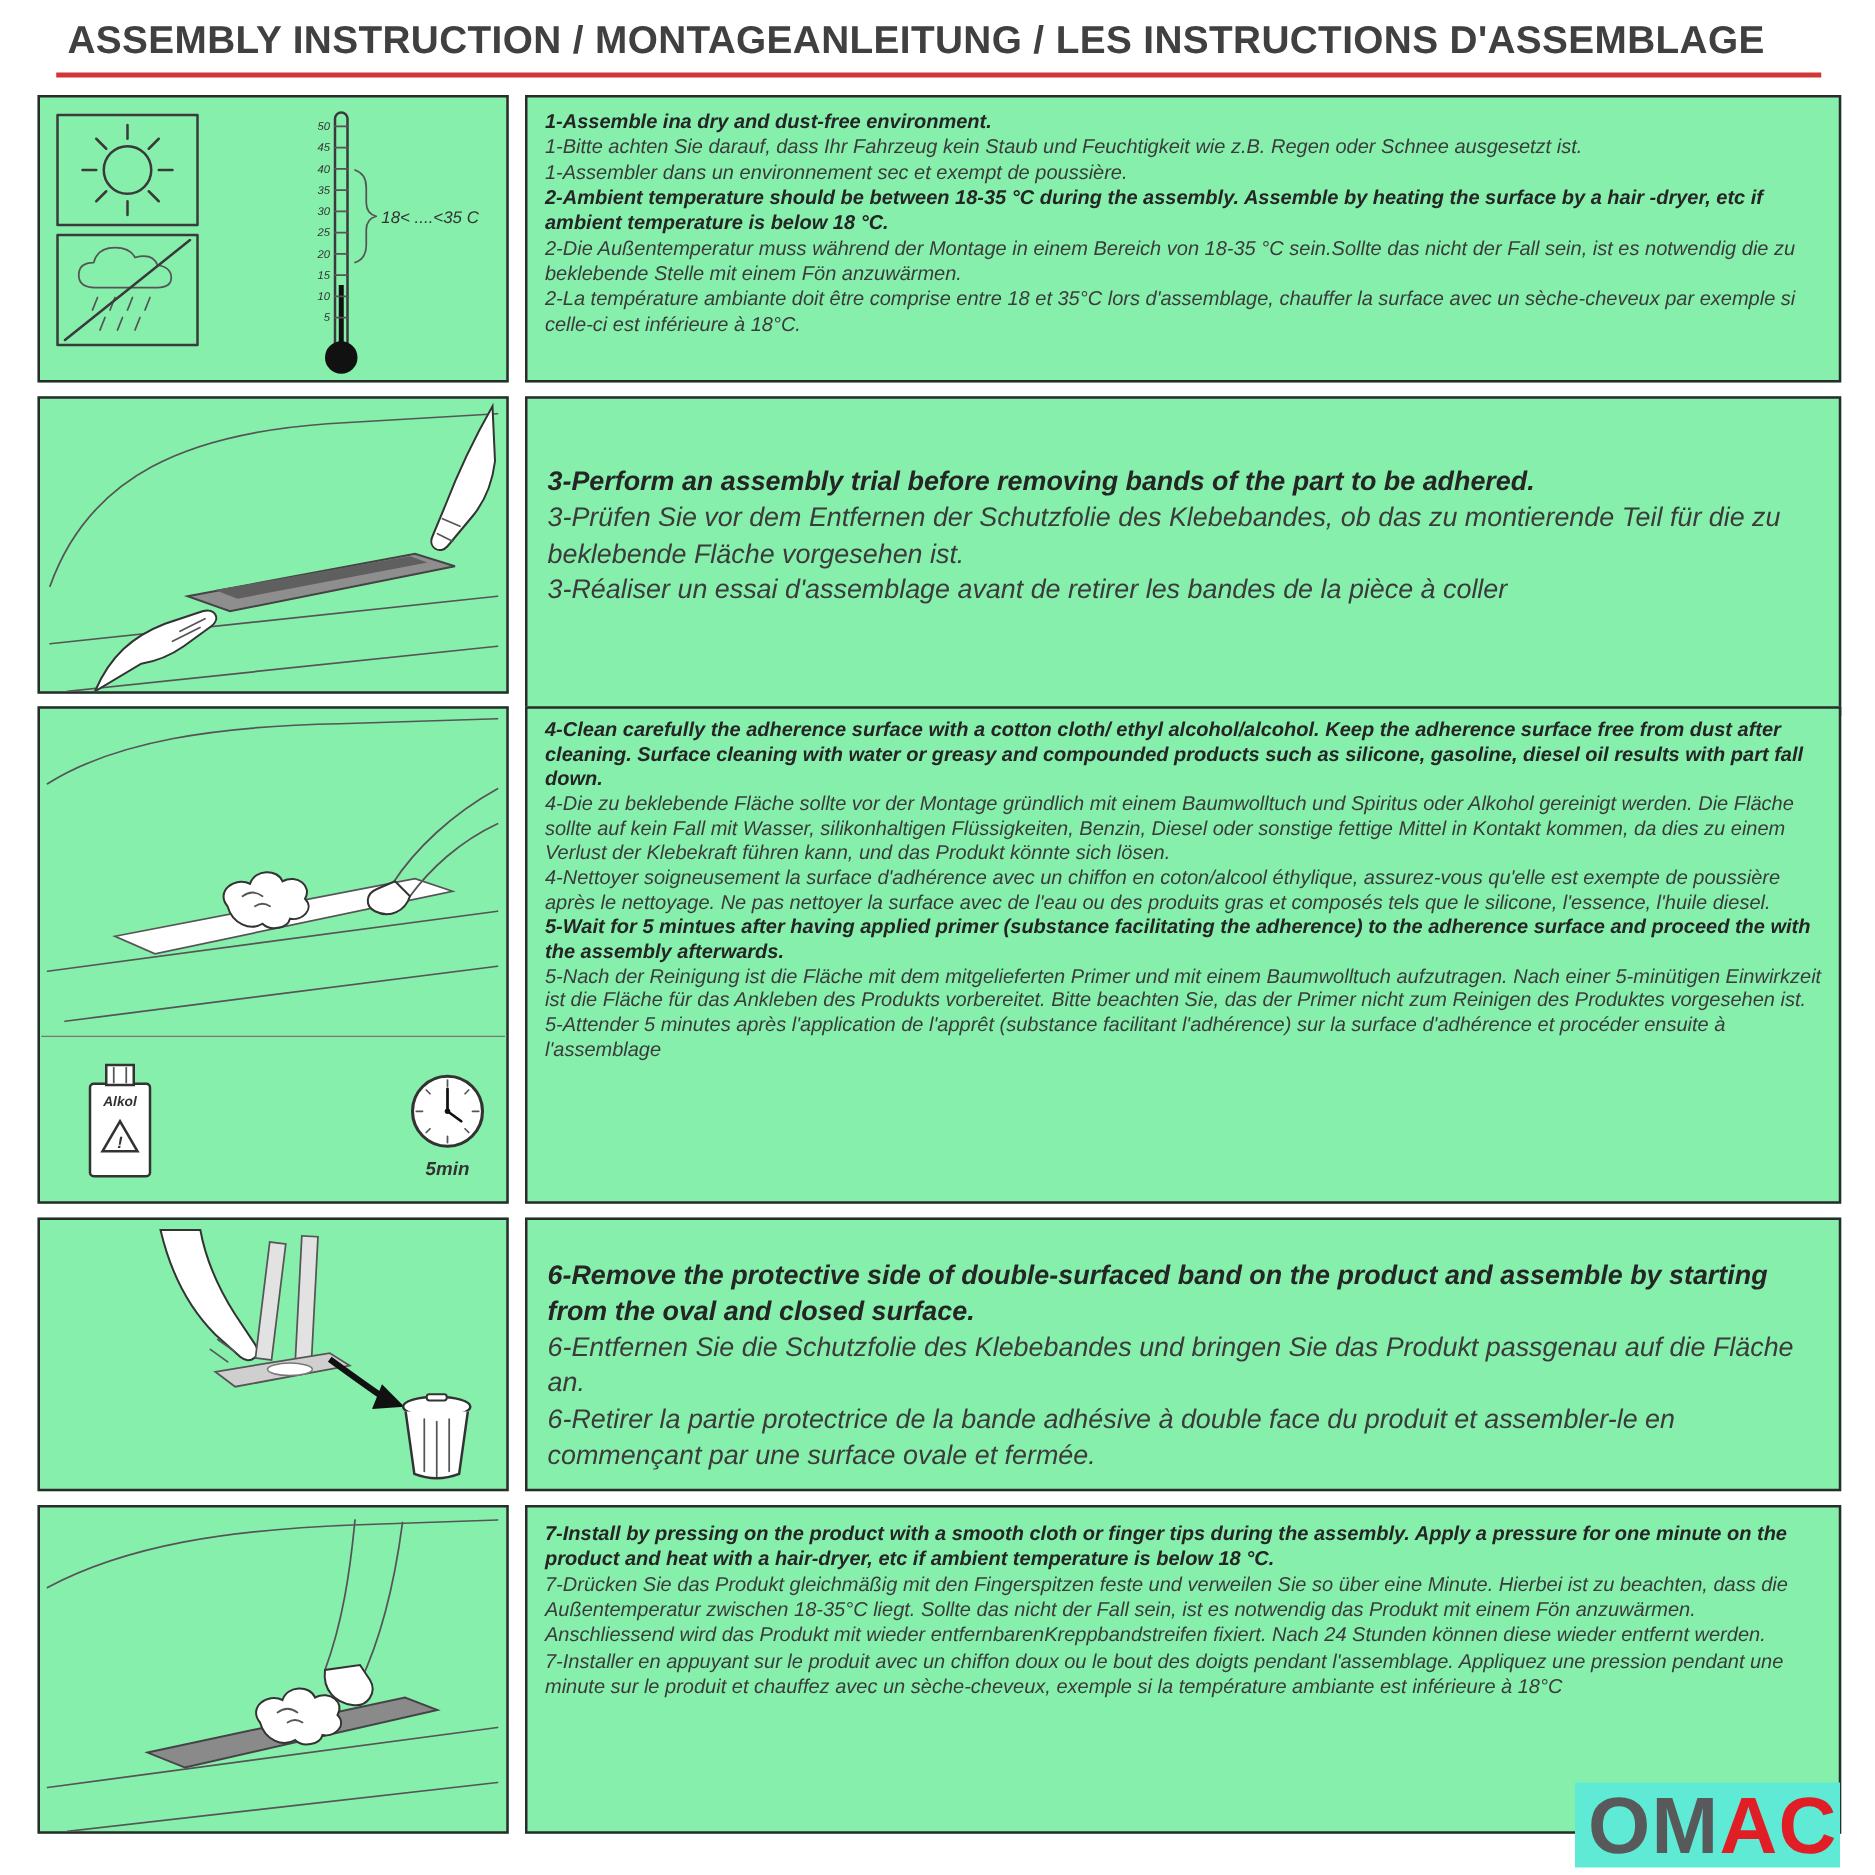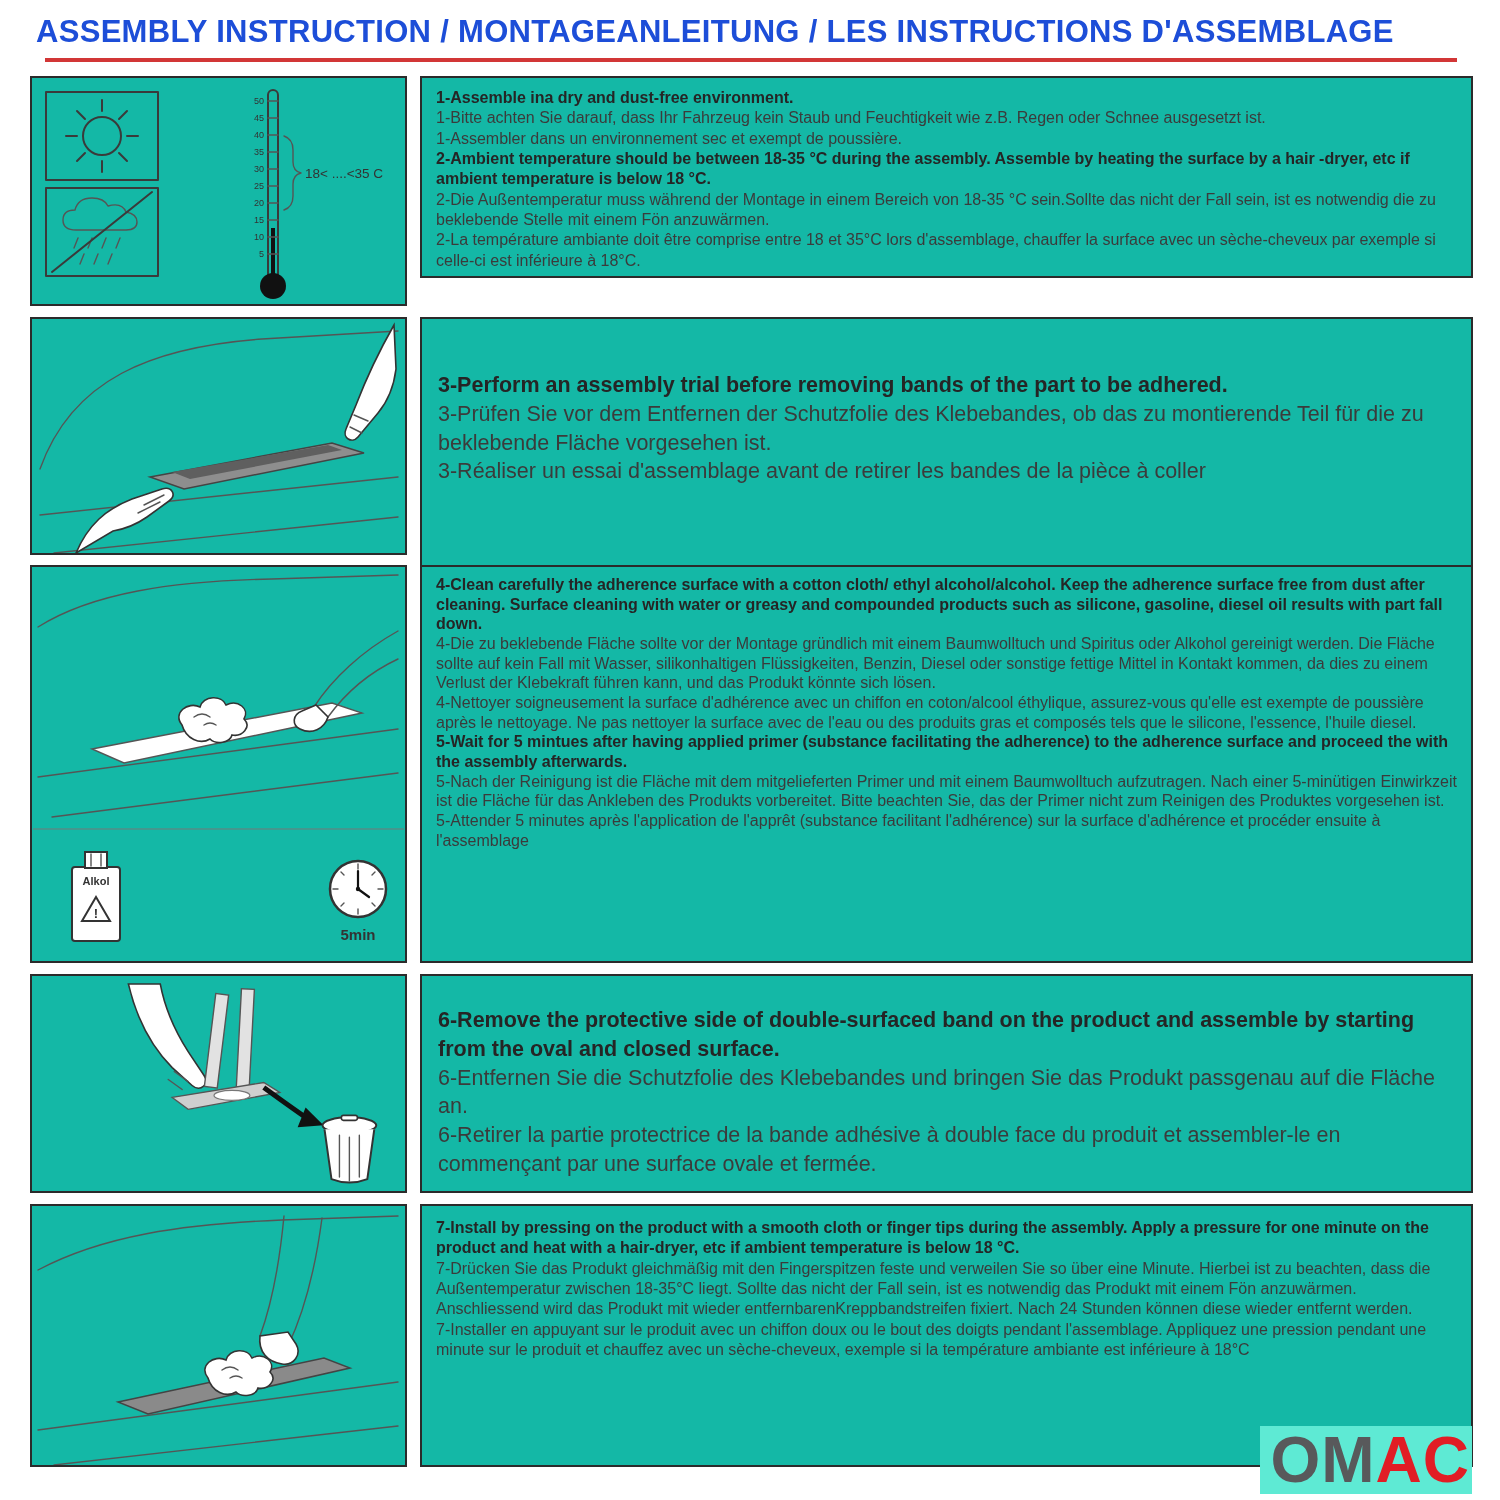--- a/index.html
+++ b/index.html
@@ -1,40 +1,40 @@
 <!DOCTYPE html>
 <html><head>
 <meta charset="utf-8">
 <style>
   html,body{margin:0;padding:0;}
   body{
     width:1500px;height:1500px;background:#ffffff;position:relative;
     font-family:"Liberation Sans", sans-serif;color:#3b3b3b;overflow:hidden;
   }
   .title{
-    position:absolute;left:36px;top:14px;font-size:31px;font-weight:bold;
-    color:#1d4ed8;letter-spacing:.3px;white-space:nowrap;
+    position:absolute;left:54px;top:14px;font-size:31px;font-weight:bold;
+    color:#404040;letter-spacing:.3px;white-space:nowrap;
   }
   .title-rule{position:absolute;left:45px;top:58px;width:1412px;height:4px;background:#d23636;}
-  .box{position:absolute;border:2px solid #2b2b2b;background:#14b8a6;box-sizing:border-box;}
+  .box{position:absolute;border:2px solid #2b2b2b;background:#86efac;box-sizing:border-box;font-style:italic;}
   .fig svg{display:block;width:100%;height:100%;}
   .txt{padding:10px 14px;}
   .txt p{margin:0;}
   .s p{font-size:16px;line-height:1.27;}
   .m p{font-size:16px;line-height:1.23;}
   .l p{font-size:21.5px;line-height:1.34;}
   .b{font-weight:bold;color:#252525;}
   .gap{margin-top:20px;}
   #t2{padding-top:52px;padding-left:16px;}
   #t3{padding-top:8px;}
   #t4{padding-top:30px;padding-left:16px;}
   #t5{padding-top:12px;}
   
   #f1{left:30px;top:76px;width:377px;height:230px;}
-  #t1{left:420px;top:76px;width:1053px;height:202px;}
+  #t1{left:420px;top:76px;width:1053px;height:230px;}
   #f2{left:30px;top:317px;width:377px;height:238px;}
   #t2{left:420px;top:317px;width:1053px;height:256px;}
   #f3{left:30px;top:565px;width:377px;height:398px;}
   #t3{left:420px;top:565px;width:1053px;height:398px;}
   #f4{left:30px;top:974px;width:377px;height:219px;}
   #t4{left:420px;top:974px;width:1053px;height:219px;}
   #f5{left:30px;top:1204px;width:377px;height:263px;}
   #t5{left:420px;top:1204px;width:1053px;height:263px;}
   .logo{
     position:absolute;right:28px;top:1426px;font-size:64px;font-weight:bold;

